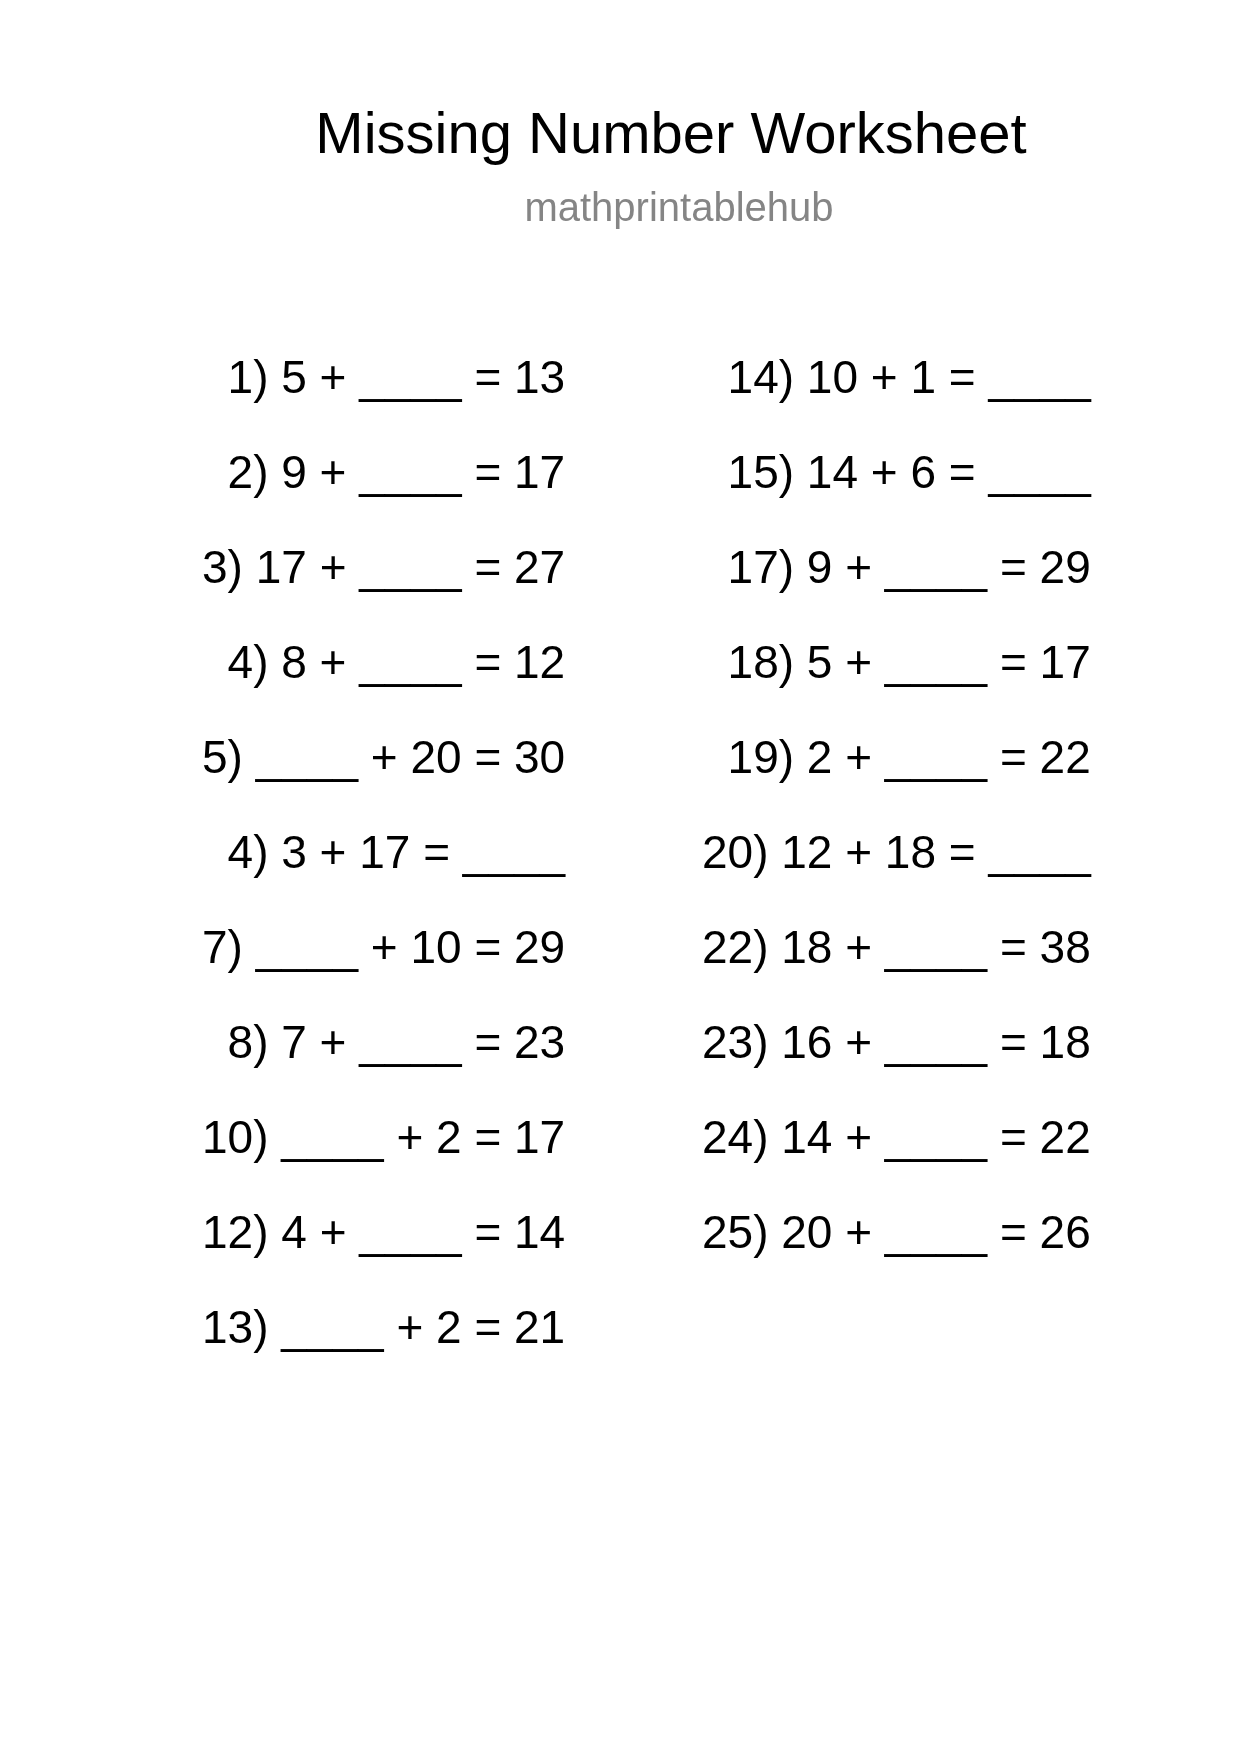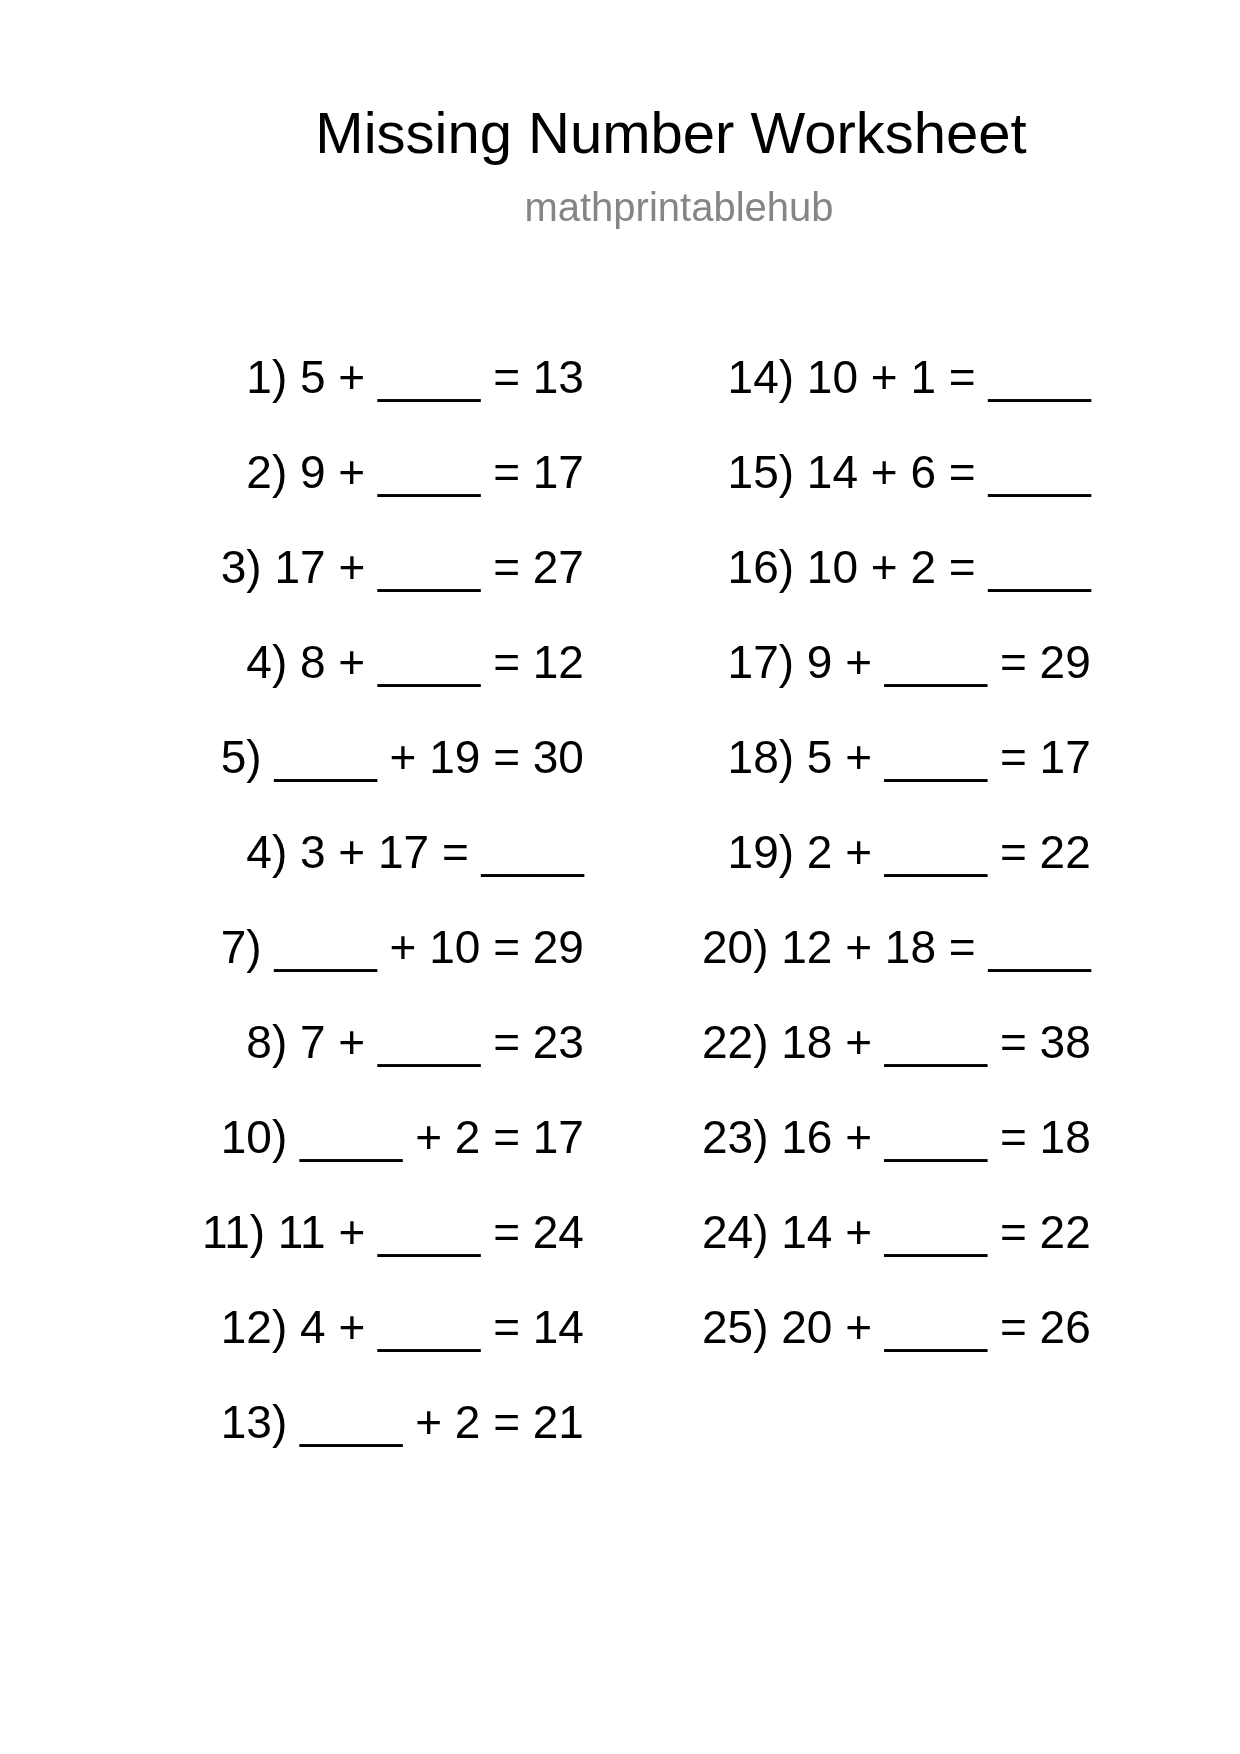--- a/index.html
+++ b/index.html
@@ -64,34 +64,32 @@
 
 <div class="page">
   <div class="title">Missing Number Worksheet</div>
   <div class="subtitle">mathprintablehub</div>
 
   <div class="column col-left">
     <div class="problem">1) 5 + ____ = 13</div>
     <div class="problem">2) 9 + ____ = 17</div>
     <div class="problem">3) 17 + ____ = 27</div>
     <div class="problem">4) 8 + ____ = 12</div>
-    <div class="problem">5) ____ + 19 = 30</div>
+    <div class="problem">5) ____ + 20 = 30</div>
     <div class="problem">4) 3 + 17 = ____</div>
     <div class="problem">7) ____ + 10 = 29</div>
     <div class="problem">8) 7 + ____ = 23</div>
     <div class="problem">10) ____ + 2 = 17</div>
-    <div class="problem">11) 11 + ____ = 24</div>
     <div class="problem">12) 4 + ____ = 14</div>
     <div class="problem">13) ____ + 2 = 21</div>
   </div>
 
   <div class="column col-right">
     <div class="problem">14) 10 + 1 = ____</div>
     <div class="problem">15) 14 + 6 = ____</div>
-    <div class="problem">16) 10 + 2 = ____</div>
     <div class="problem">17) 9 + ____ = 29</div>
     <div class="problem">18) 5 + ____ = 17</div>
     <div class="problem">19) 2 + ____ = 22</div>
     <div class="problem">20) 12 + 18 = ____</div>
     <div class="problem">22) 18 + ____ = 38</div>
     <div class="problem">23) 16 + ____ = 18</div>
     <div class="problem">24) 14 + ____ = 22</div>
     <div class="problem">25) 20 + ____ = 26</div>
   </div>
 </div>

